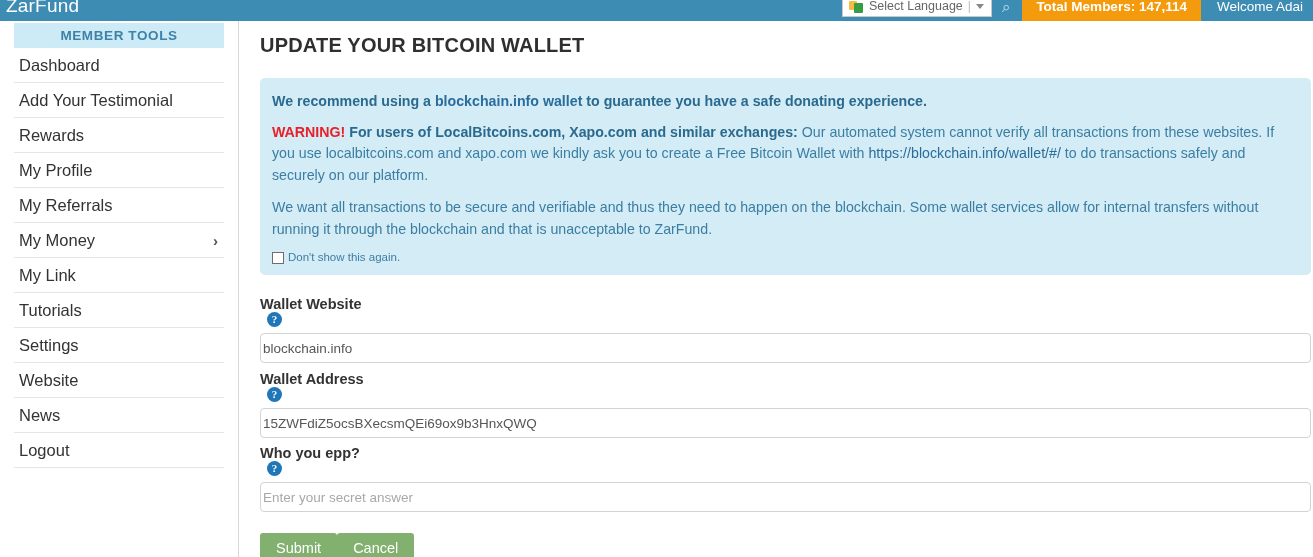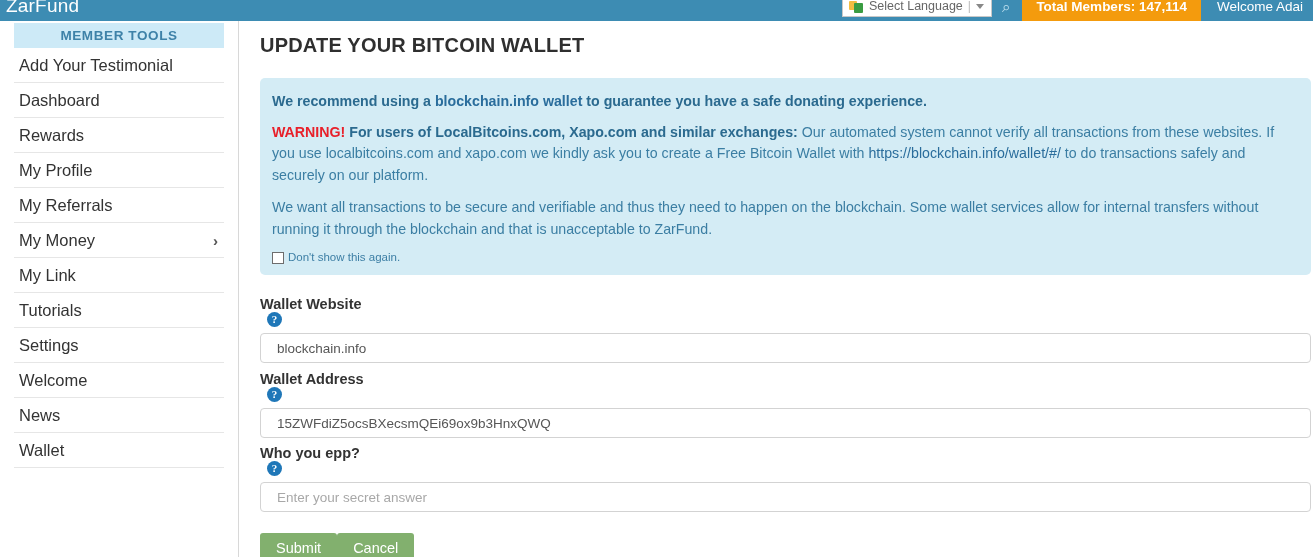--- a/index.html
+++ b/index.html
@@ -263,21 +263,21 @@
     cursor: pointer;
     font-family: "Liberation Serif", serif;
   }
   .text-input {
     display: block;
     width: 1051px;
     height: 30px;
     border: 1px solid #d3d3d3;
     border-radius: 4px;
     background: #ffffff;
-    padding: 0 16px;
+    padding: 0 2px;
     font-size: 13.5px;
     font-family: "Liberation Sans", sans-serif;
     color: #565656;
     outline: none;
   }
   .text-input::placeholder { color: #a8a8a8; }
 
   .field.addr { margin-bottom: 7px; }
   .field.secret { margin-bottom: 0; }
 
@@ -320,24 +320,24 @@
       <div class="members-badge">Total Members: 147,114</div>
 
       <div class="welcome-text">Welcome Adai</div>
     </div>
   </div>
 
   <div class="sidebar">
     <div class="member-tools">MEMBER TOOLS</div>
 
     <div class="nav-item">
+      <span class="nav-label">Dashboard</span>
+    </div>
+    <div class="nav-item">
       <span class="nav-label">Add Your Testimonial</span>
-    </div>
-    <div class="nav-item">
-      <span class="nav-label">Dashboard</span>
     </div>
     <div class="nav-item">
       <span class="nav-label">Rewards</span>
     </div>
     <div class="nav-item">
       <span class="nav-label">My Profile</span>
     </div>
     <div class="nav-item">
       <span class="nav-label">My Referrals</span>
     </div>
@@ -348,27 +348,27 @@
     <div class="nav-item">
       <span class="nav-label">My Link</span>
     </div>
     <div class="nav-item">
       <span class="nav-label">Tutorials</span>
     </div>
     <div class="nav-item">
       <span class="nav-label">Settings</span>
     </div>
     <div class="nav-item">
-      <span class="nav-label">Welcome</span>
+      <span class="nav-label">Website</span>
     </div>
     <div class="nav-item">
       <span class="nav-label">News</span>
     </div>
     <div class="nav-item">
-      <span class="nav-label">Wallet</span>
+      <span class="nav-label">Logout</span>
     </div>
   </div>
 
   <div class="main">
 
     <div class="page-title">UPDATE YOUR BITCOIN WALLET</div>
 
     <div class="alert">
       <p class="lead"><span>We recommend using a </span><a href="#">blockchain.info wallet</a><span> to guarantee you have a safe donating experience.</span></p>
 

